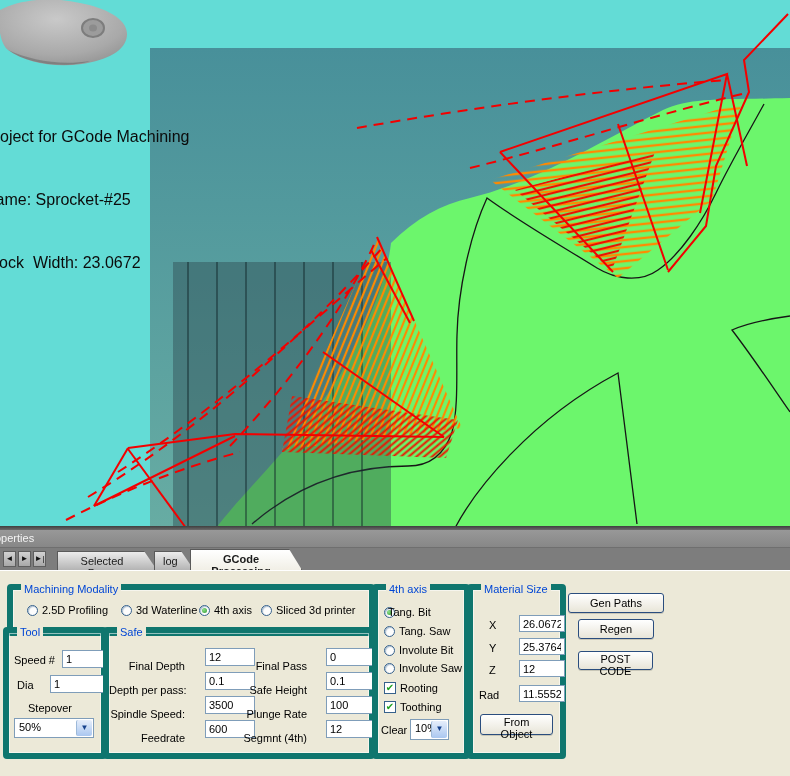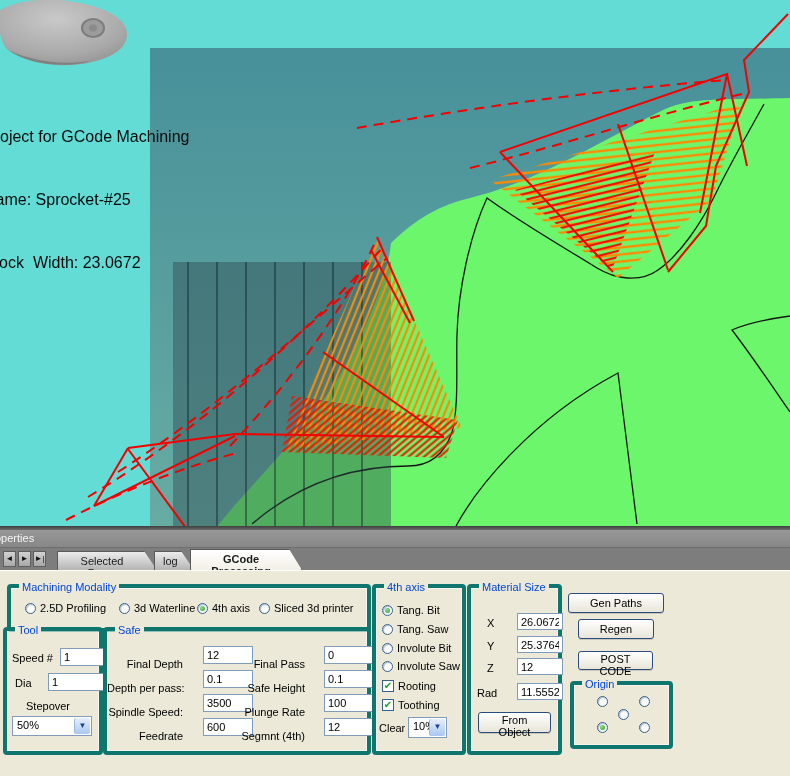--- a/index.html
+++ b/index.html
@@ -25,21 +25,21 @@
   .tab-strip{position:relative;height:22px;background:#7d7d7d;border-bottom:1px solid #fff;}
   .tab-scroll{position:absolute;top:3px;width:13px;height:16px;background:linear-gradient(#d2d2d2,#a8a8a8);
      border:1px solid #5e5e5e;box-sizing:border-box;font-size:8px;line-height:14px;text-align:center;color:#111;cursor:pointer;}
   .tab{position:absolute;box-sizing:border-box;font-size:11px;color:#1a1a1a;text-align:center;
      clip-path:polygon(0 0,calc(100% - 13px) 0,100% 100%,0 100%);
      background:linear-gradient(#ececec,#b4b4b4);border:1px solid #5a5a5a;border-bottom:none;
      padding:3px 18px 0 8px;height:19px;top:3px;cursor:pointer;}
   .tab.active{background:linear-gradient(#ffffff,#f1efe6);font-weight:bold;height:21px;top:1px;z-index:2;}
   .content{position:relative;height:206px;background:#ece9d8;font-size:11px;color:#000;}
 
-  .gbox{position:absolute;border:4px solid #0f766e;border-radius:4px;
+  .gbox{position:absolute;border:6px solid #0f766e;border-radius:4px;
      box-shadow:inset 0 0 0 1px rgba(255,255,255,.55);}
   .gbox .gtitle{position:absolute;top:-7px;left:8px;background:#ece9d8;padding:0 3px;
      color:#0046d5;font-size:11px;line-height:12px;white-space:nowrap;}
 
   .lbl{position:absolute;font-size:11px;line-height:13px;white-space:nowrap;}
   .lbl.r{text-align:right;margin-top:8px;}
 
   .tin{position:absolute;box-sizing:border-box;border:1px solid #7f9db9;background:#fff;
      font-family:"Liberation Sans",sans-serif;font-size:11px;color:#000;padding:0 3px;
      overflow:hidden;white-space:nowrap;line-height:15px;}
@@ -230,21 +230,21 @@
       <span class="lbl r" style="left:130px;top:91px;width:68px">Segmnt (4th)</span>
       <input class="tin" style="left: 201px; top: 15px; width: 51px; height: 18px;" readonly="" value="0">
       <input class="tin" style="left: 201px; top: 39px; width: 51px; height: 18px;" readonly="" value="0.1">
       <input class="tin" style="left: 201px; top: 63px; width: 51px; height: 18px;" readonly="" value="100">
       <input class="tin" style="left: 201px; top: 87px; width: 51px; height: 18px;" readonly="" value="12">
     </div>
 
     <div class="gbox" style="left:372px;top:13px;width:86px;height:163px">
       <span class="gtitle">4th axis</span>
       <span class="radio sel" style="left:6px;top:17px"></span>
-      <span class="lbl" style="left:21px;top:16px">Tang. Bit</span>
+      <span class="lbl" style="left:10px;top:16px">Tang. Bit</span>
       <span class="radio" style="left:6px;top:36px"></span>
       <span class="lbl" style="left:21px;top:35px">Tang. Saw</span>
       <span class="radio" style="left:6px;top:55px"></span>
       <span class="lbl" style="left:21px;top:54px">Involute Bit</span>
       <span class="radio" style="left:6px;top:73px"></span>
       <span class="lbl" style="left:21px;top:72px">Involute Saw</span>
       <span class="check" style="left:6px;top:92px">✔</span>
       <span class="lbl" style="left:22px;top:92px">Rooting</span>
       <span class="check" style="left:6px;top:111px">✔</span>
       <span class="lbl" style="left:22px;top:111px">Toothing</span>
@@ -265,23 +265,15 @@
       <input class="tin" style="left: 30px; top: 70px; width: 46px; height: 17px;" readonly="" value="12">
       <span class="lbl" style="left:6px;top:99px">Rad</span>
       <input class="tin" style="left: 30px; top: 95px; width: 46px; height: 17px;" readonly="" value="11.5552">
       <button class="xbtn" style="left:7px;top:124px;width:73px;height:21px">From Object</button>
     </div>
 
     <button class="xbtn" style="left:568px;top:22px;width:96px;height:20px">Gen Paths</button>
     <button class="xbtn" style="left:578px;top:48px;width:76px;height:20px">Regen</button>
     <button class="xbtn" style="left:578px;top:80px;width:75px;height:19px">POST CODE</button>
 
-    <div class="gbox" style="left:570px;top:110px;width:95px;height:60px">
-      <span class="gtitle">Origin</span>
-      <span class="radio" style="left:23px;top:11px"></span>
-      <span class="radio" style="left:65px;top:11px"></span>
-      <span class="radio" style="left:44px;top:24px"></span>
-      <span class="radio sel" style="left:23px;top:37px"></span>
-      <span class="radio" style="left:65px;top:37px"></span>
-    </div>
 
   </div>
 </div>
 
 </body></html>

